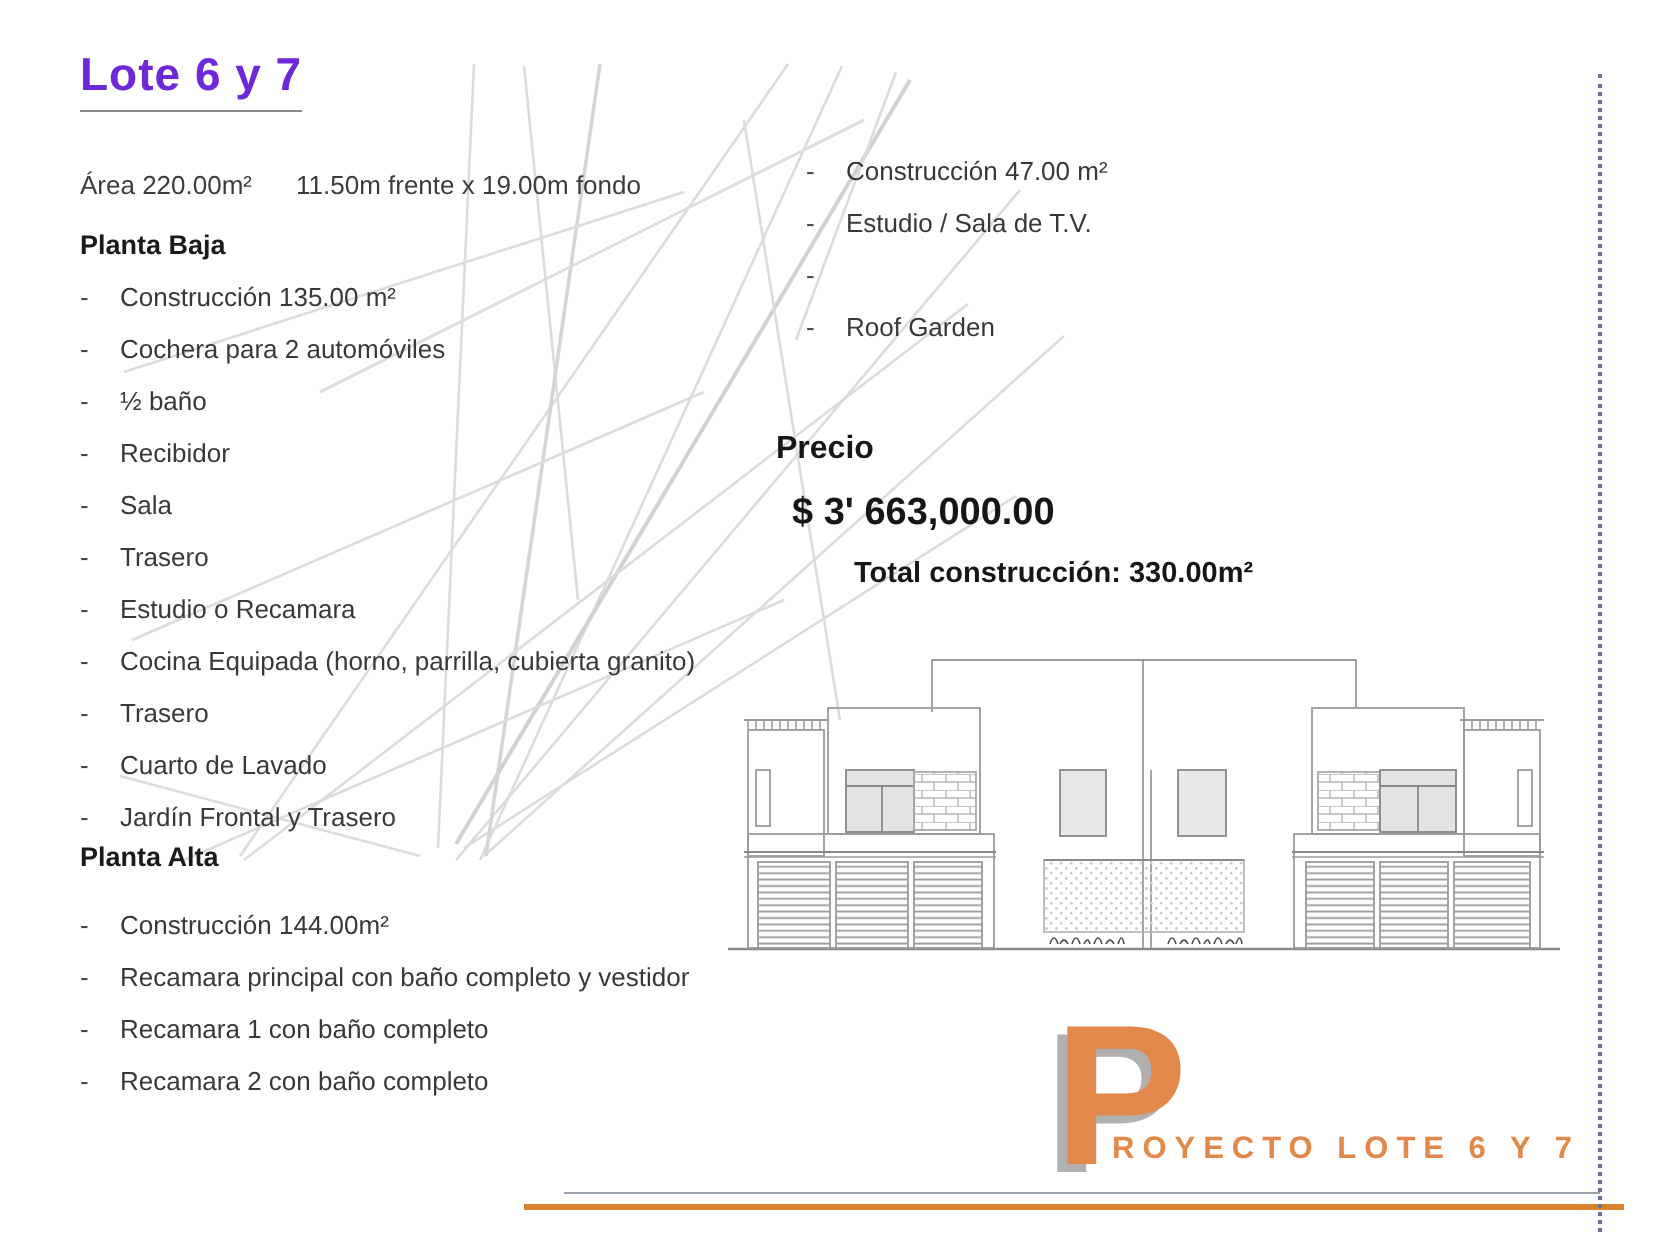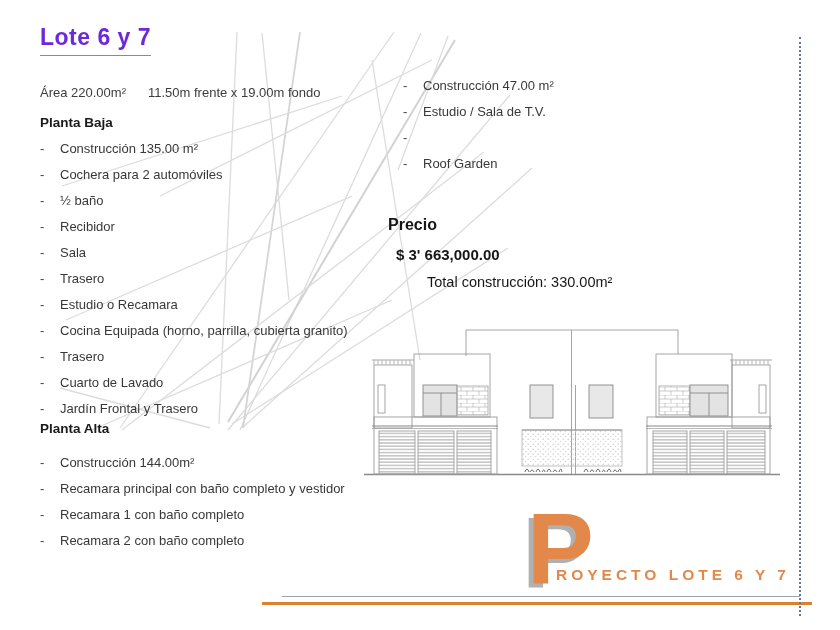--- a/index.html
+++ b/index.html
@@ -26,22 +26,22 @@
   .spec-list li{line-height:26px;font-size:13px;white-space:pre;display:flex;}
   .spec-list .dash{width:20px;flex:0 0 20px;color:#444;}
   .pa-heading{position:absolute;left:40px;top:421px;}
   .pa-list{position:absolute;left:40px;top:444px;}
 
   
   .col-right{position:absolute;left:403px;top:64px;width:260px;}
   .col-right .spec-list{margin-top:9px;}
   .price-block{position:absolute;left:388px;top:216px;}
   .price-heading{font-size:16px;font-weight:bold;color:#161616;margin:0;}
-  .price-amount{font-size:15px;font-weight:bold;color:#161616;margin:12px 0 0 8px;white-space:pre;}
-  .price-total{font-size:14.5px;font-weight:normal;color:#161616;margin:11px 0 0 3px;white-space:pre;padding-left:36px;}
+  .price-amount{font-size:19px;font-weight:bold;color:#161616;margin:12px 0 0 8px;white-space:pre;}
+  .price-total{font-size:14.5px;font-weight:bold;color:#161616;margin:11px 0 0 3px;white-space:pre;padding-left:36px;}
 
   
   #elevation{position:absolute;left:362px;top:323px;}
 
   
   .logo-p{
     position:absolute;left:527px;top:498px;font-size:100px;line-height:1;
     font-weight:bold;color:var(--accent,#e2884a);
     text-shadow:-5px 4px 0 #b0b0b0;
   }

